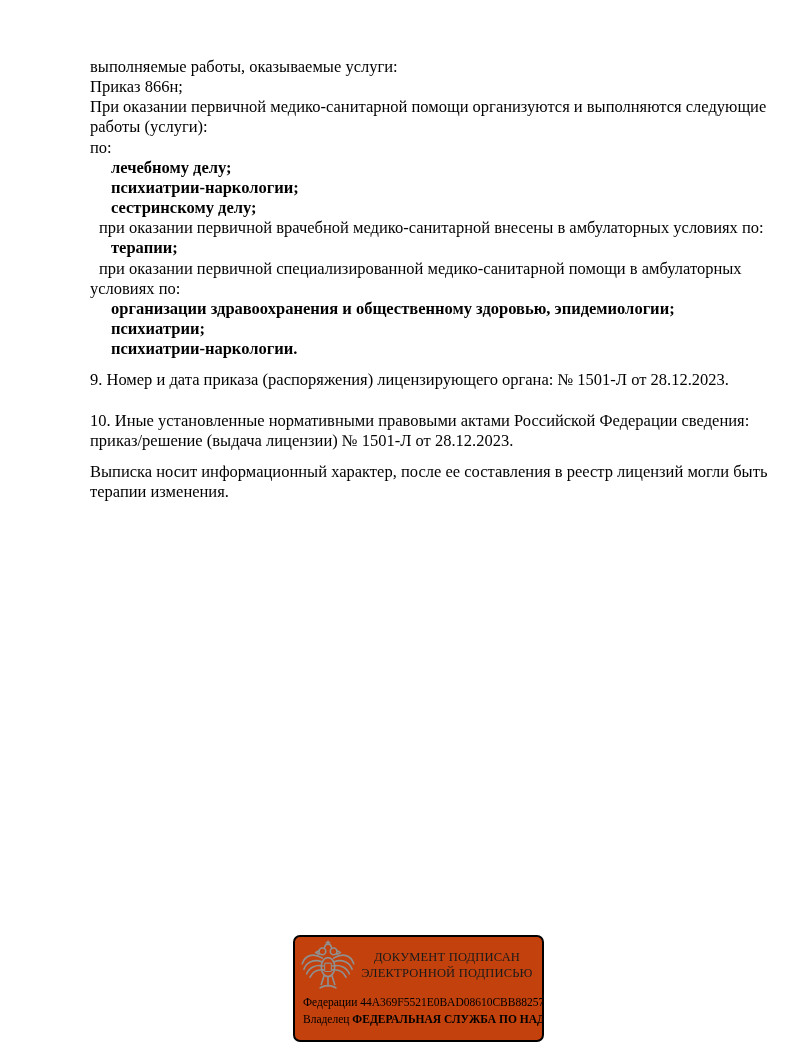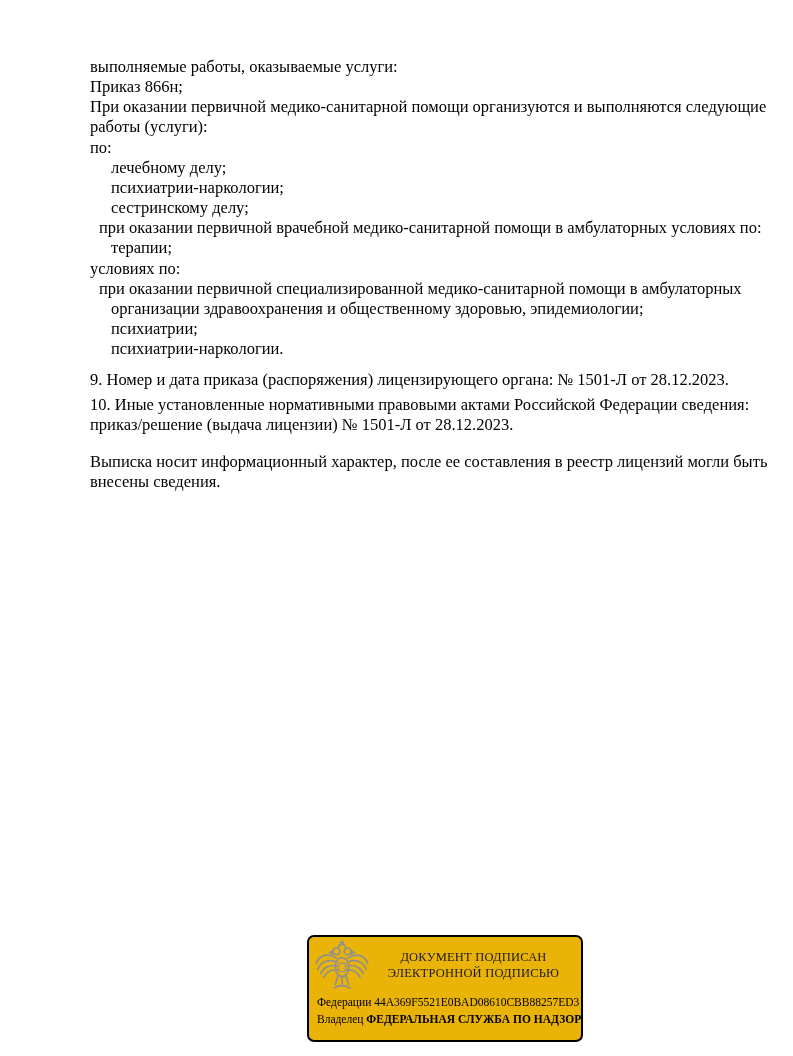--- a/index.html
+++ b/index.html
@@ -11,30 +11,30 @@
     font-family:"Liberation Serif","DejaVu Serif",serif;
     color:#000000;
     overflow:hidden;
   }
   .content {
     position:absolute; left:90px; top:57px; width:660px;
     font-size:16.5px; line-height:20.15px;
   }
   .line { white-space:nowrap; }
   .ind1 { padding-left:9px; }
-  .ind2 { padding-left:21px; }
+  .ind2 { padding-left:21px;font-weight:bold; }
   .p9   { margin-top:11px; }
-  .p10  { margin-top:4px; }
-  .pnote{ margin-top:17px; }
+  .p10  { margin-top:20px; }
+  .pnote{ margin-top:11px; }
 
   .stamp {
-    position:absolute; left:307px; top:935px;
-    width:276px; height:107px;
+    position:absolute; left:293px; top:935px;
+    width:251px; height:107px;
     border:2px solid #000000; border-radius:7px;
-    background:#eab308;
+    background:#c2410c;
     overflow:hidden;
   }
   .stamp-header { display:flex; align-items:flex-start; padding:3px 4px 0 5px; }
   .emblem { width:56px; height:53px; flex:0 0 auto; }
   .stamp-title {
     flex:1; text-align:center; padding-top:10px;
     font-size:12.5px; line-height:15.5px; letter-spacing:0.2px;
     color:#1a1a1a;
   }
   .stamp-details {
@@ -51,35 +51,35 @@
 
   <div class="content">
     <div class="line">выполняемые работы, оказываемые услуги:</div>
     <div class="line">Приказ 866н;</div>
     <div class="line">При оказании первичной медико-санитарной помощи организуются и выполняются следующие</div>
     <div class="line">работы (услуги):</div>
     <div class="line">по:</div>
     <div class="line ind2">лечебному делу;</div>
     <div class="line ind2">психиатрии-наркологии;</div>
     <div class="line ind2">сестринскому делу;</div>
-    <div class="line ind1">при оказании первичной врачебной медико-санитарной помощи в амбулаторных условиях по:</div>
+    <div class="line ind1">при оказании первичной врачебной медико-санитарной внесены в амбулаторных условиях по:</div>
     <div class="line ind2">терапии;</div>
+    <div class="line ind1">при оказании первичной специализированной медико-санитарной помощи в амбулаторных</div>
     <div class="line">условиях по:</div>
-    <div class="line ind1">при оказании первичной специализированной медико-санитарной помощи в амбулаторных</div>
     <div class="line ind2">организации здравоохранения и общественному здоровью, эпидемиологии;</div>
     <div class="line ind2">психиатрии;</div>
     <div class="line ind2">психиатрии-наркологии.</div>
 
     <div class="line p9">9. Номер и дата приказа (распоряжения) лицензирующего органа: № 1501-Л от 28.12.2023.</div>
 
     <div class="line p10">10. Иные установленные нормативными правовыми актами Российской Федерации сведения:</div>
     <div class="line">приказ/решение (выдача лицензии) № 1501-Л от 28.12.2023.</div>
 
     <div class="line pnote">Выписка носит информационный характер, после ее составления в реестр лицензий могли быть</div>
-    <div class="line">внесены сведения.</div>
+    <div class="line">терапии изменения.</div>
   </div>
 
   <div class="stamp">
     <div class="stamp-header">
       <div class="emblem">
         <svg width="56" height="53" viewBox="0 0 100 94" xmlns="http://www.w3.org/2000/svg">
           <g stroke="#909090" fill="none" stroke-width="3" stroke-linecap="round" stroke-linejoin="round">
             <g id="wingL">
               <path d="M40 32 C 23 22, 9 27, 4 42"></path>
               <path d="M40 39 C 25 33, 11 39, 7 52"></path>

